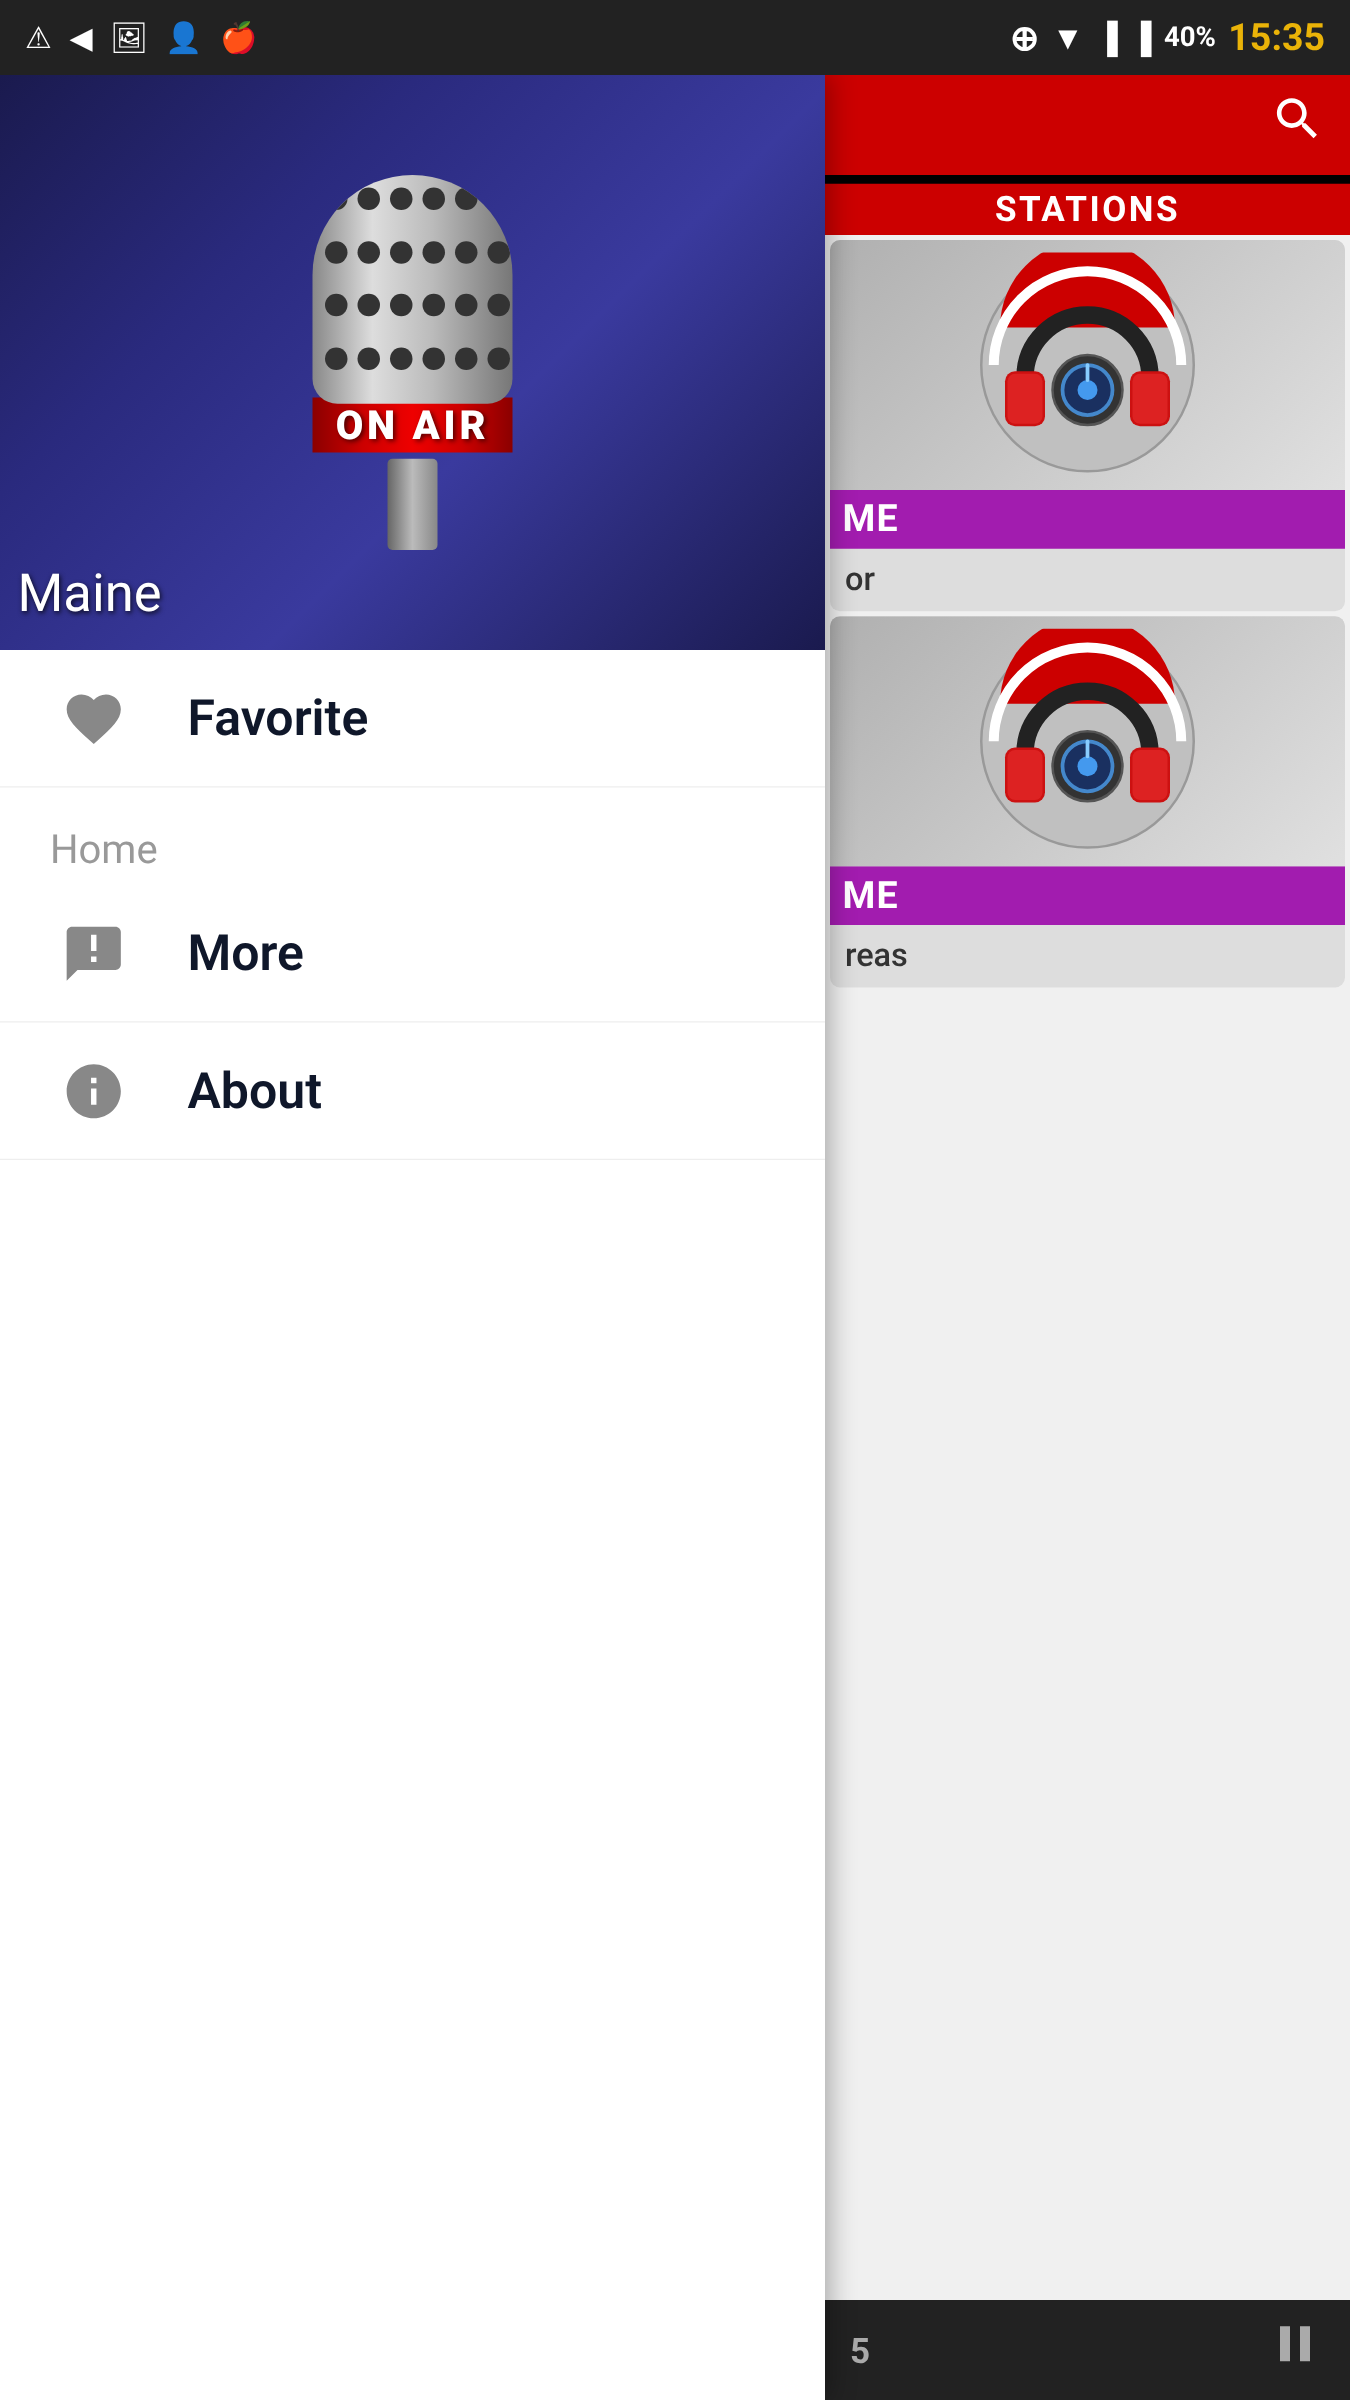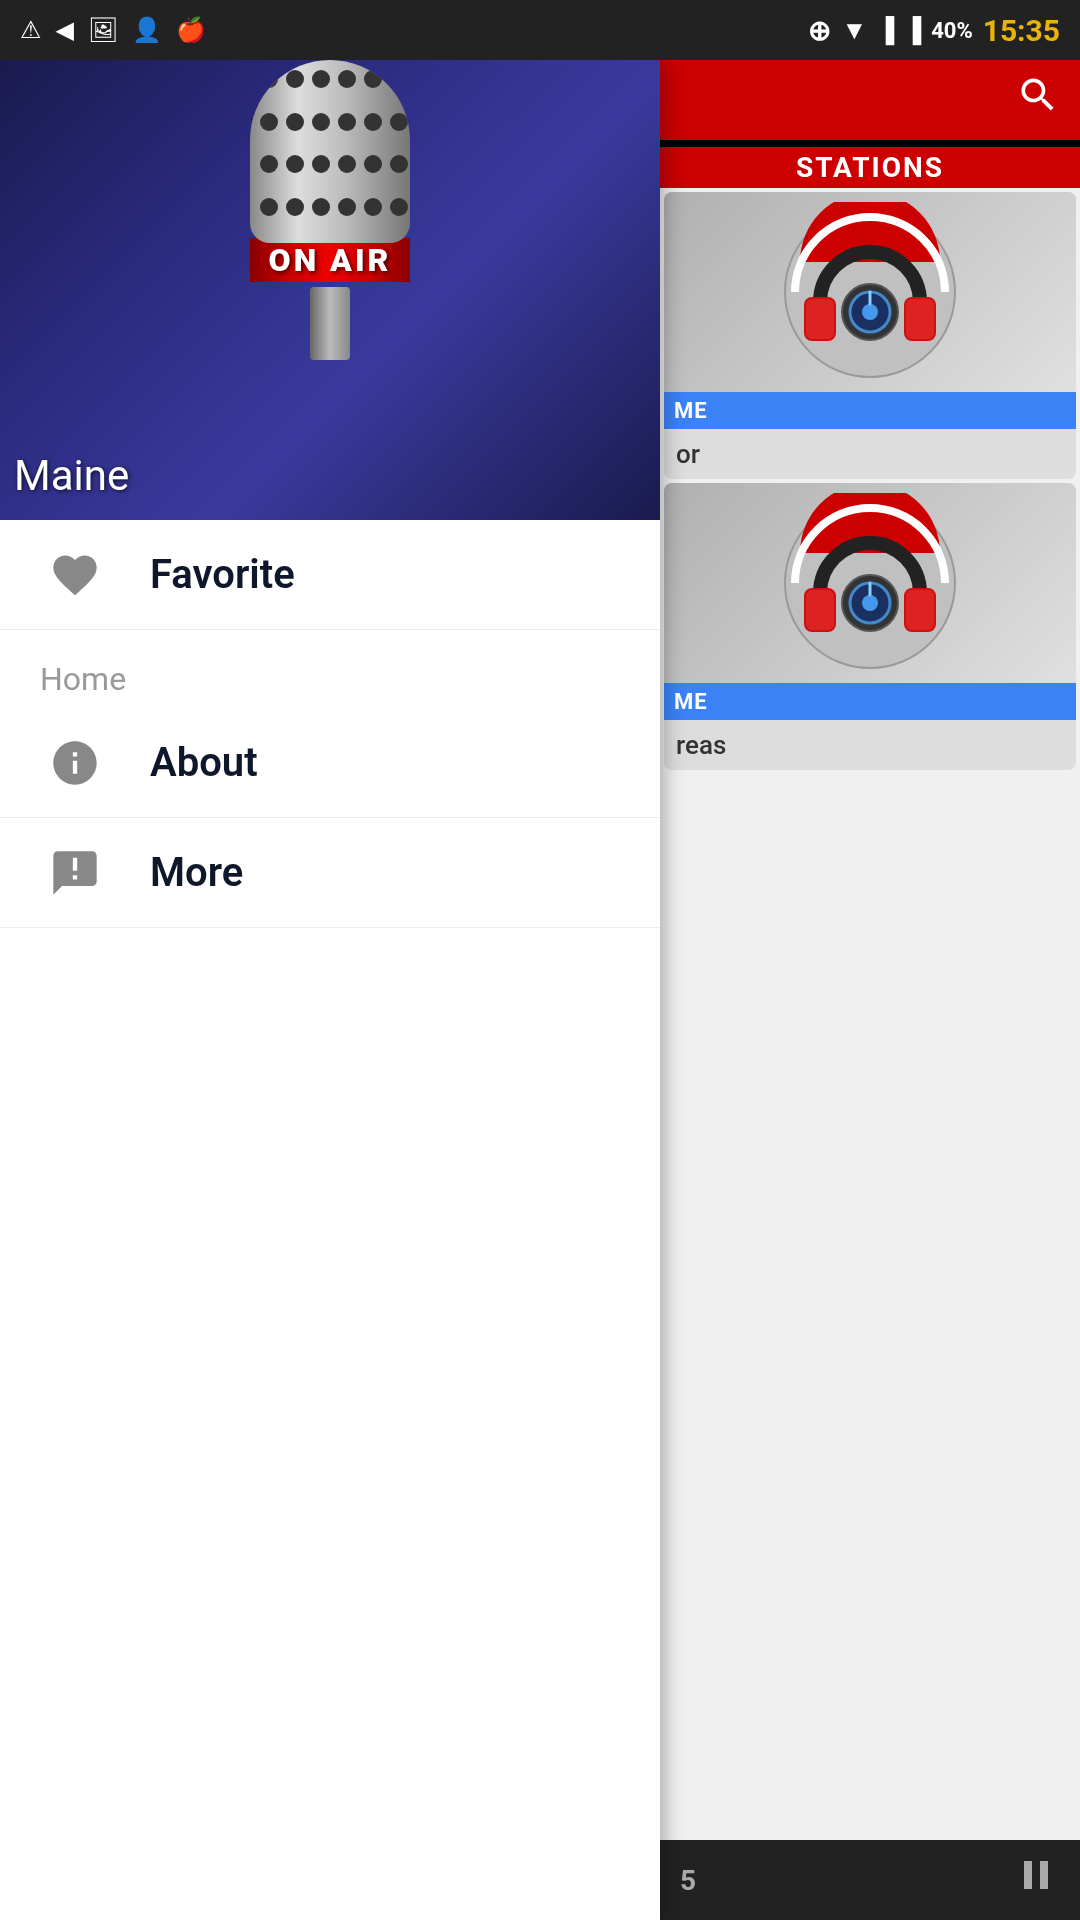--- a/index.html
+++ b/index.html
@@ -77,21 +77,21 @@
       flex-shrink: 0;
     }
 
     .microphone-visual {
       position: absolute;
       top: 0;
       left: 0;
       right: 0;
       bottom: 0;
       display: flex;
-      align-items: flex-start;
+      align-items: center;
       justify-content: center;
     }
 
     .mic-body {
       width: 200px;
       height: 300px;
       position: relative;
       display: flex;
       flex-direction: column;
       align-items: center;
@@ -271,23 +271,23 @@
       height: 200px;
       background: linear-gradient(135deg, #b0b0b0, #e0e0e0);
       display: flex;
       align-items: center;
       justify-content: center;
       position: relative;
     }
 
     
     .station-label-bar {
-      background: #3b82f6;
-      color: #fff;
-      font-size: 22px;
+      background: #a21caf;
+      color: #fff;
+      font-size: 30px;
       font-weight: bold;
       padding: 6px 10px;
       letter-spacing: 1px;
     }
 
     .station-info-text {
       padding: 10px 12px;
       font-size: 26px;
       color: #333;
       font-weight: 500;
@@ -397,33 +397,33 @@
         </div>
         <span class="menu-label">Favorite</span>
       </div>
 
       <div class="section-header">Home</div>
 
 
       <div class="menu-item">
         <div class="menu-icon">
           <svg class="svg-icon" viewBox="0 0 24 24" fill="#888" xmlns="http://www.w3.org/2000/svg">
+            <path d="M20 2H4c-1.1 0-2 .9-2 2v18l4-4h14c1.1 0 2-.9 2-2V4c0-1.1-.9-2-2-2zm-7 9h-2V5h2v6zm0 4h-2v-2h2v2z"></path>
+          </svg>
+        </div>
+        <span class="menu-label">More</span>
+      </div>
+
+      <div class="menu-item">
+        <div class="menu-icon">
+          <svg class="svg-icon" viewBox="0 0 24 24" fill="#888" xmlns="http://www.w3.org/2000/svg">
             <path d="M12 2C6.48 2 2 6.48 2 12s4.48 10 10 10 10-4.48 10-10S17.52 2 12 2zm1 15h-2v-6h2v6zm0-8h-2V7h2v2z"></path>
           </svg>
         </div>
         <span class="menu-label">About</span>
-      </div>
-
-      <div class="menu-item">
-        <div class="menu-icon">
-          <svg class="svg-icon" viewBox="0 0 24 24" fill="#888" xmlns="http://www.w3.org/2000/svg">
-            <path d="M20 2H4c-1.1 0-2 .9-2 2v18l4-4h14c1.1 0 2-.9 2-2V4c0-1.1-.9-2-2-2zm-7 9h-2V5h2v6zm0 4h-2v-2h2v2z"></path>
-          </svg>
-        </div>
-        <span class="menu-label">More</span>
       </div>
 
     </div>
   </div>
 
   <div class="right-panel">
 
     <div class="right-header">
       <span class="search-icon-btn">
         <svg width="44" height="44" viewBox="0 0 24 24" fill="#fff" xmlns="http://www.w3.org/2000/svg">

